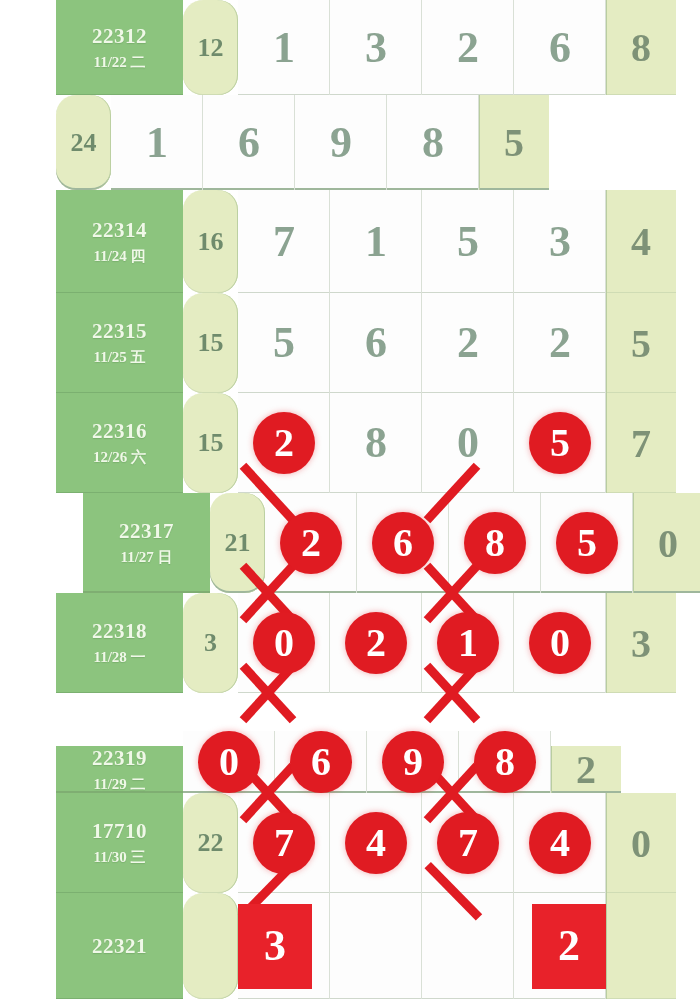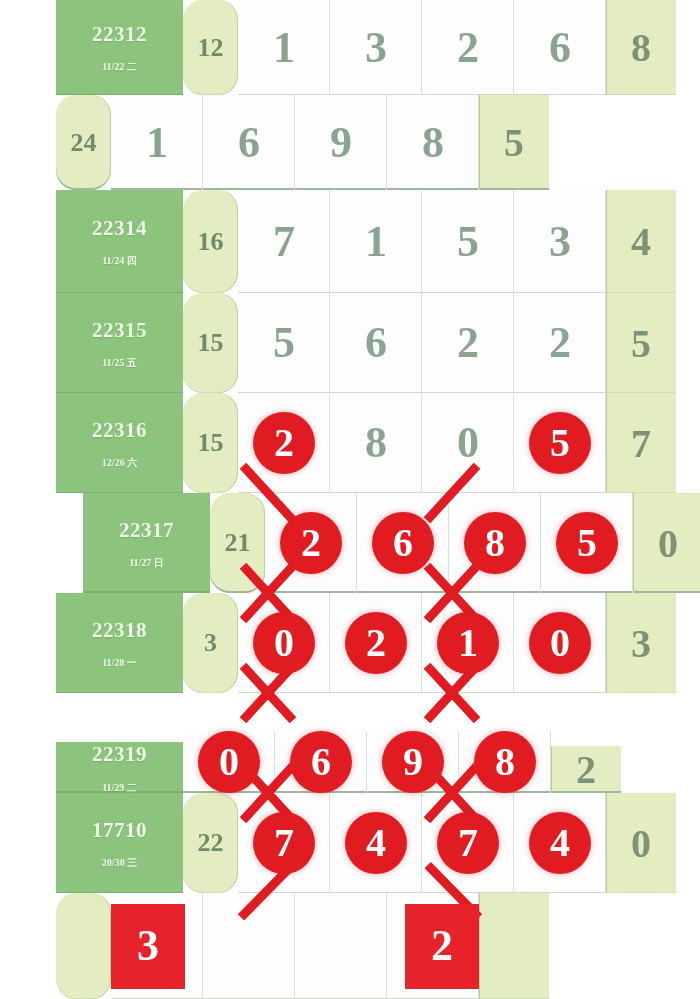--- a/index.html
+++ b/index.html
@@ -21,21 +21,21 @@
     width:127px;flex:0 0 127px;
     background:#8cc47e;
     color:#f0f8e8;
     display:flex;flex-direction:column;
     align-items:center;justify-content:center;
     line-height:1.15;
     box-shadow:inset 0 -1px 0 rgba(110,160,100,.55);
   }
   .c-issue .no{font-size:21px;font-weight:bold;letter-spacing:.5px;
     text-shadow:0 1px 1px rgba(90,140,80,.35);}
-  .c-issue .dt{font-size:10px;font-weight:bold;margin-top:15px;
+  .c-issue .dt{font-size:15px;font-weight:bold;margin-top:6px;
     text-shadow:0 1px 1px rgba(90,140,80,.35);}
   .c-sum{
     width:55px;flex:0 0 55px;
     background:#e4ecc2;
     color:#6f8b6c;
     display:flex;align-items:center;justify-content:center;
     font-size:26px;font-weight:bold;
     box-shadow:inset -1px 0 0 #bcd0a2, inset 0 -1px 0 #cfdcb4;
     border-radius:20px;
   }
@@ -268,38 +268,41 @@
           <div class="ball">9</div>
         </div>
         <div class="c-digit">
           <div class="ball">8</div>
         </div>
         <div class="c-tail">2</div>
       </div>
       <div class="row" style="top: 793px; height: 100px;">
         <div class="c-issue">
           <div class="no">17710</div>
-          <div class="dt">20/30 三</div>
+          <div class="dt">11/30 三</div>
         </div>
         <div class="c-sum">22</div>
         <div class="c-digit">
           <div class="ball">7</div>
         </div>
         <div class="c-digit">
           <div class="ball">4</div>
         </div>
         <div class="c-digit">
           <div class="ball">7</div>
         </div>
         <div class="c-digit">
           <div class="ball">4</div>
         </div>
         <div class="c-tail">0</div>
       </div>
       <div class="row" style="top: 893px; height: 106px;">
+        <div class="c-issue">
+          <div class="no">22321</div>
+        </div>
         <div class="c-sum"></div>
         <div class="c-digit">
           <div class="sq left">3</div>
         </div>
         <div class="c-digit empty"></div>
         <div class="c-digit empty"></div>
         <div class="c-digit">
           <div class="sq right">2</div>
         </div>
         <div class="c-tail"></div>

